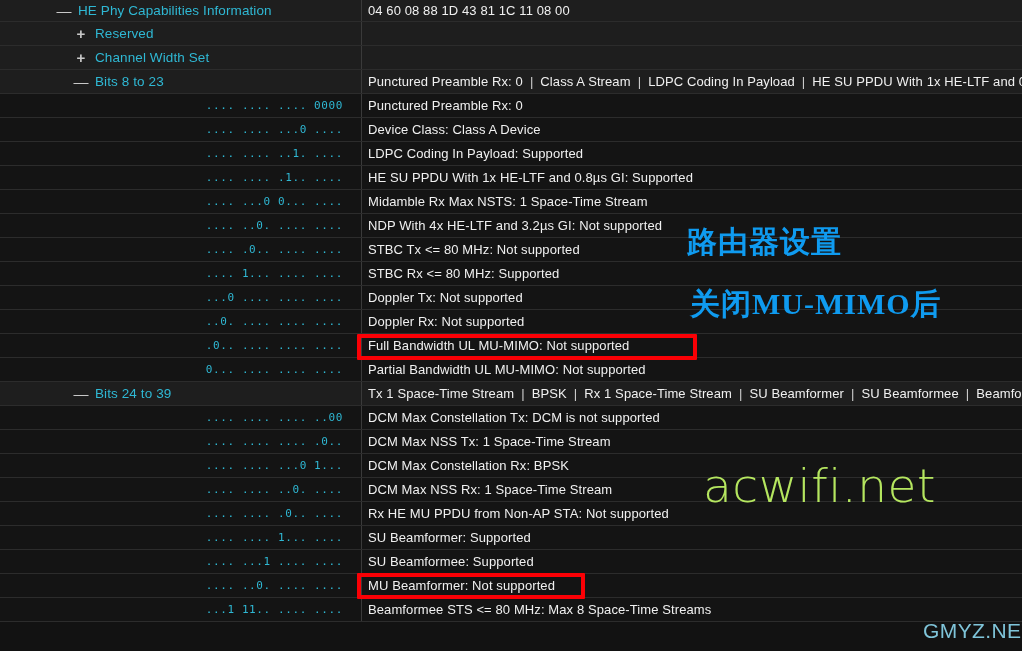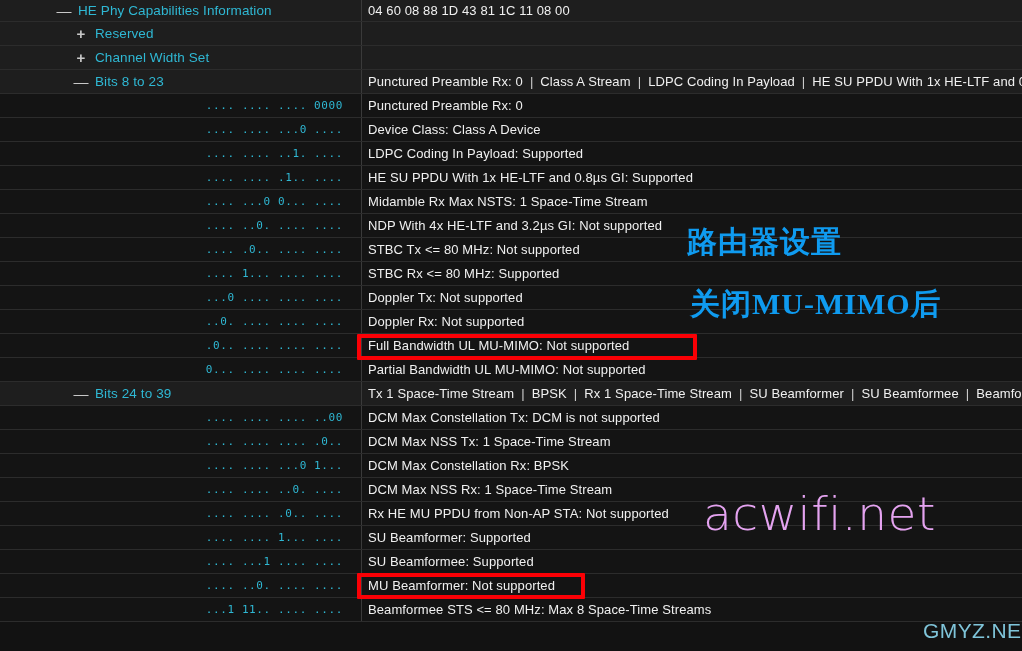--- a/index.html
+++ b/index.html
@@ -112,28 +112,27 @@
     color: #0f9bf0;
     font-weight: 700;
     font-size: 30px;
     letter-spacing: 1px;
     z-index: 25;
     white-space: nowrap;
     font-family: Liberation Serif, serif;
   }
   .wm-acwifi {
     position: absolute;
-    color: #f0abfc;
+    color: #bef264;
     font-size: 47px;
     letter-spacing: 0.5px;
     z-index: 20;
     font-family: "DejaVu Sans", sans-serif;
     font-weight: 300;
     opacity: 0.95;
-    margin-top: 28px;
   }
   .wm-gmyz {
     position: absolute;
     color: #7fc4d9;
     font-size: 21px;
     letter-spacing: 0.4px;
     z-index: 26;
     font-family: "Liberation Sans", sans-serif;
   }
 </style>

